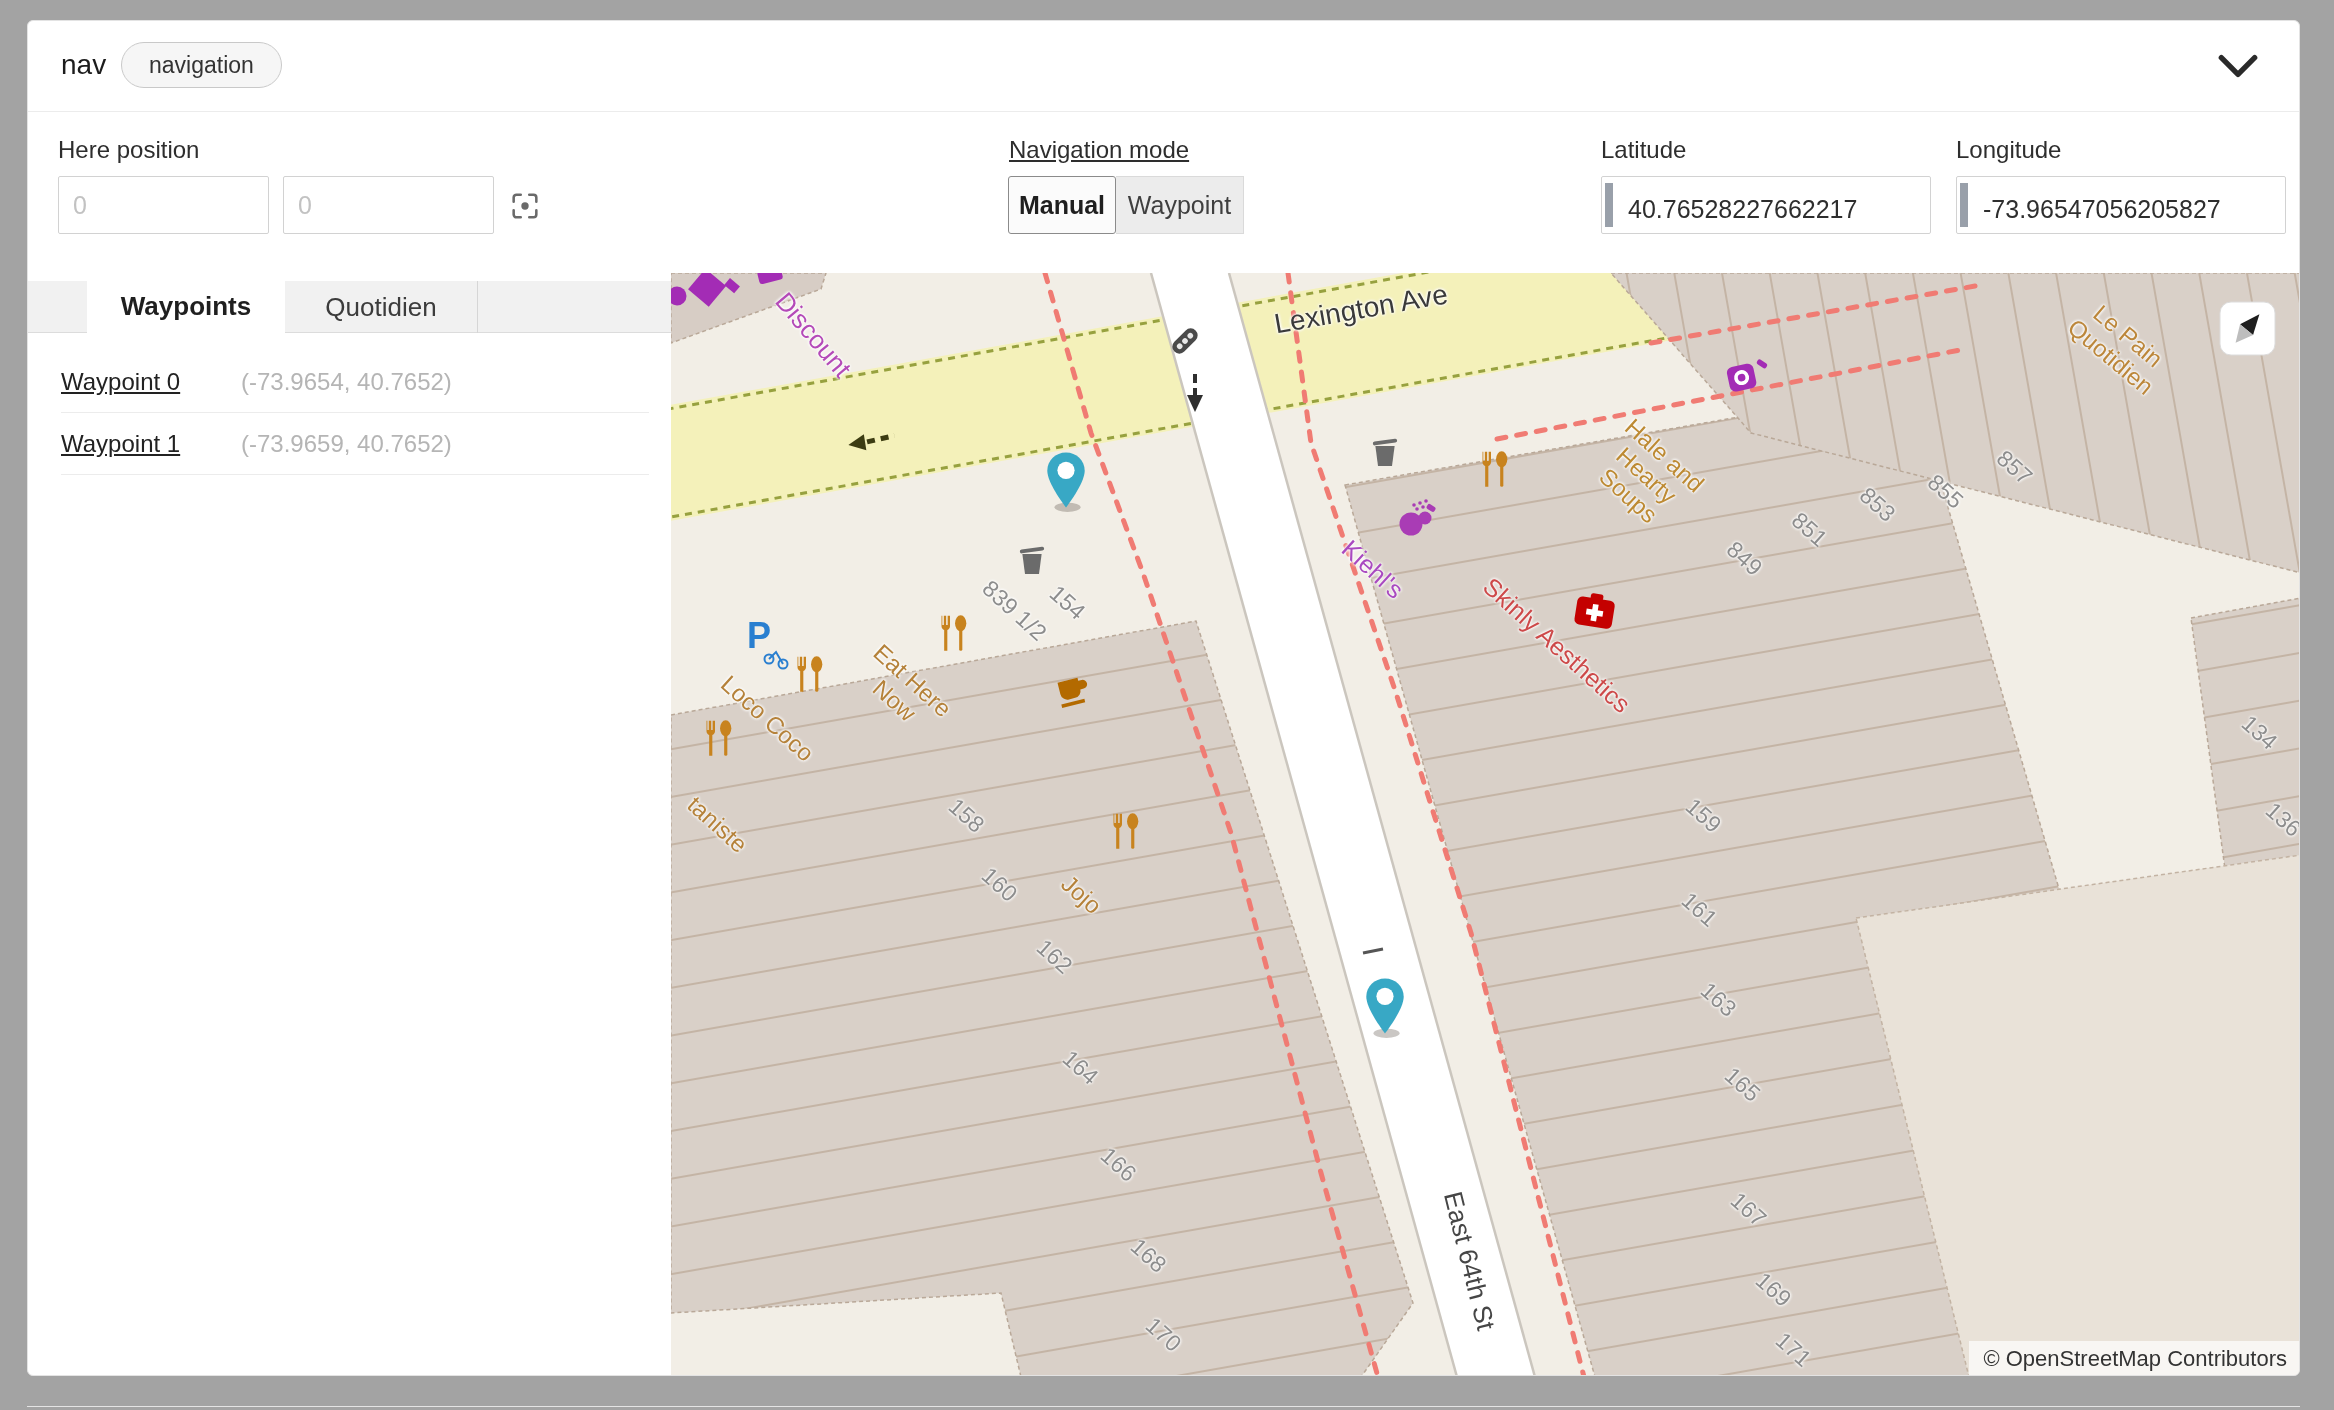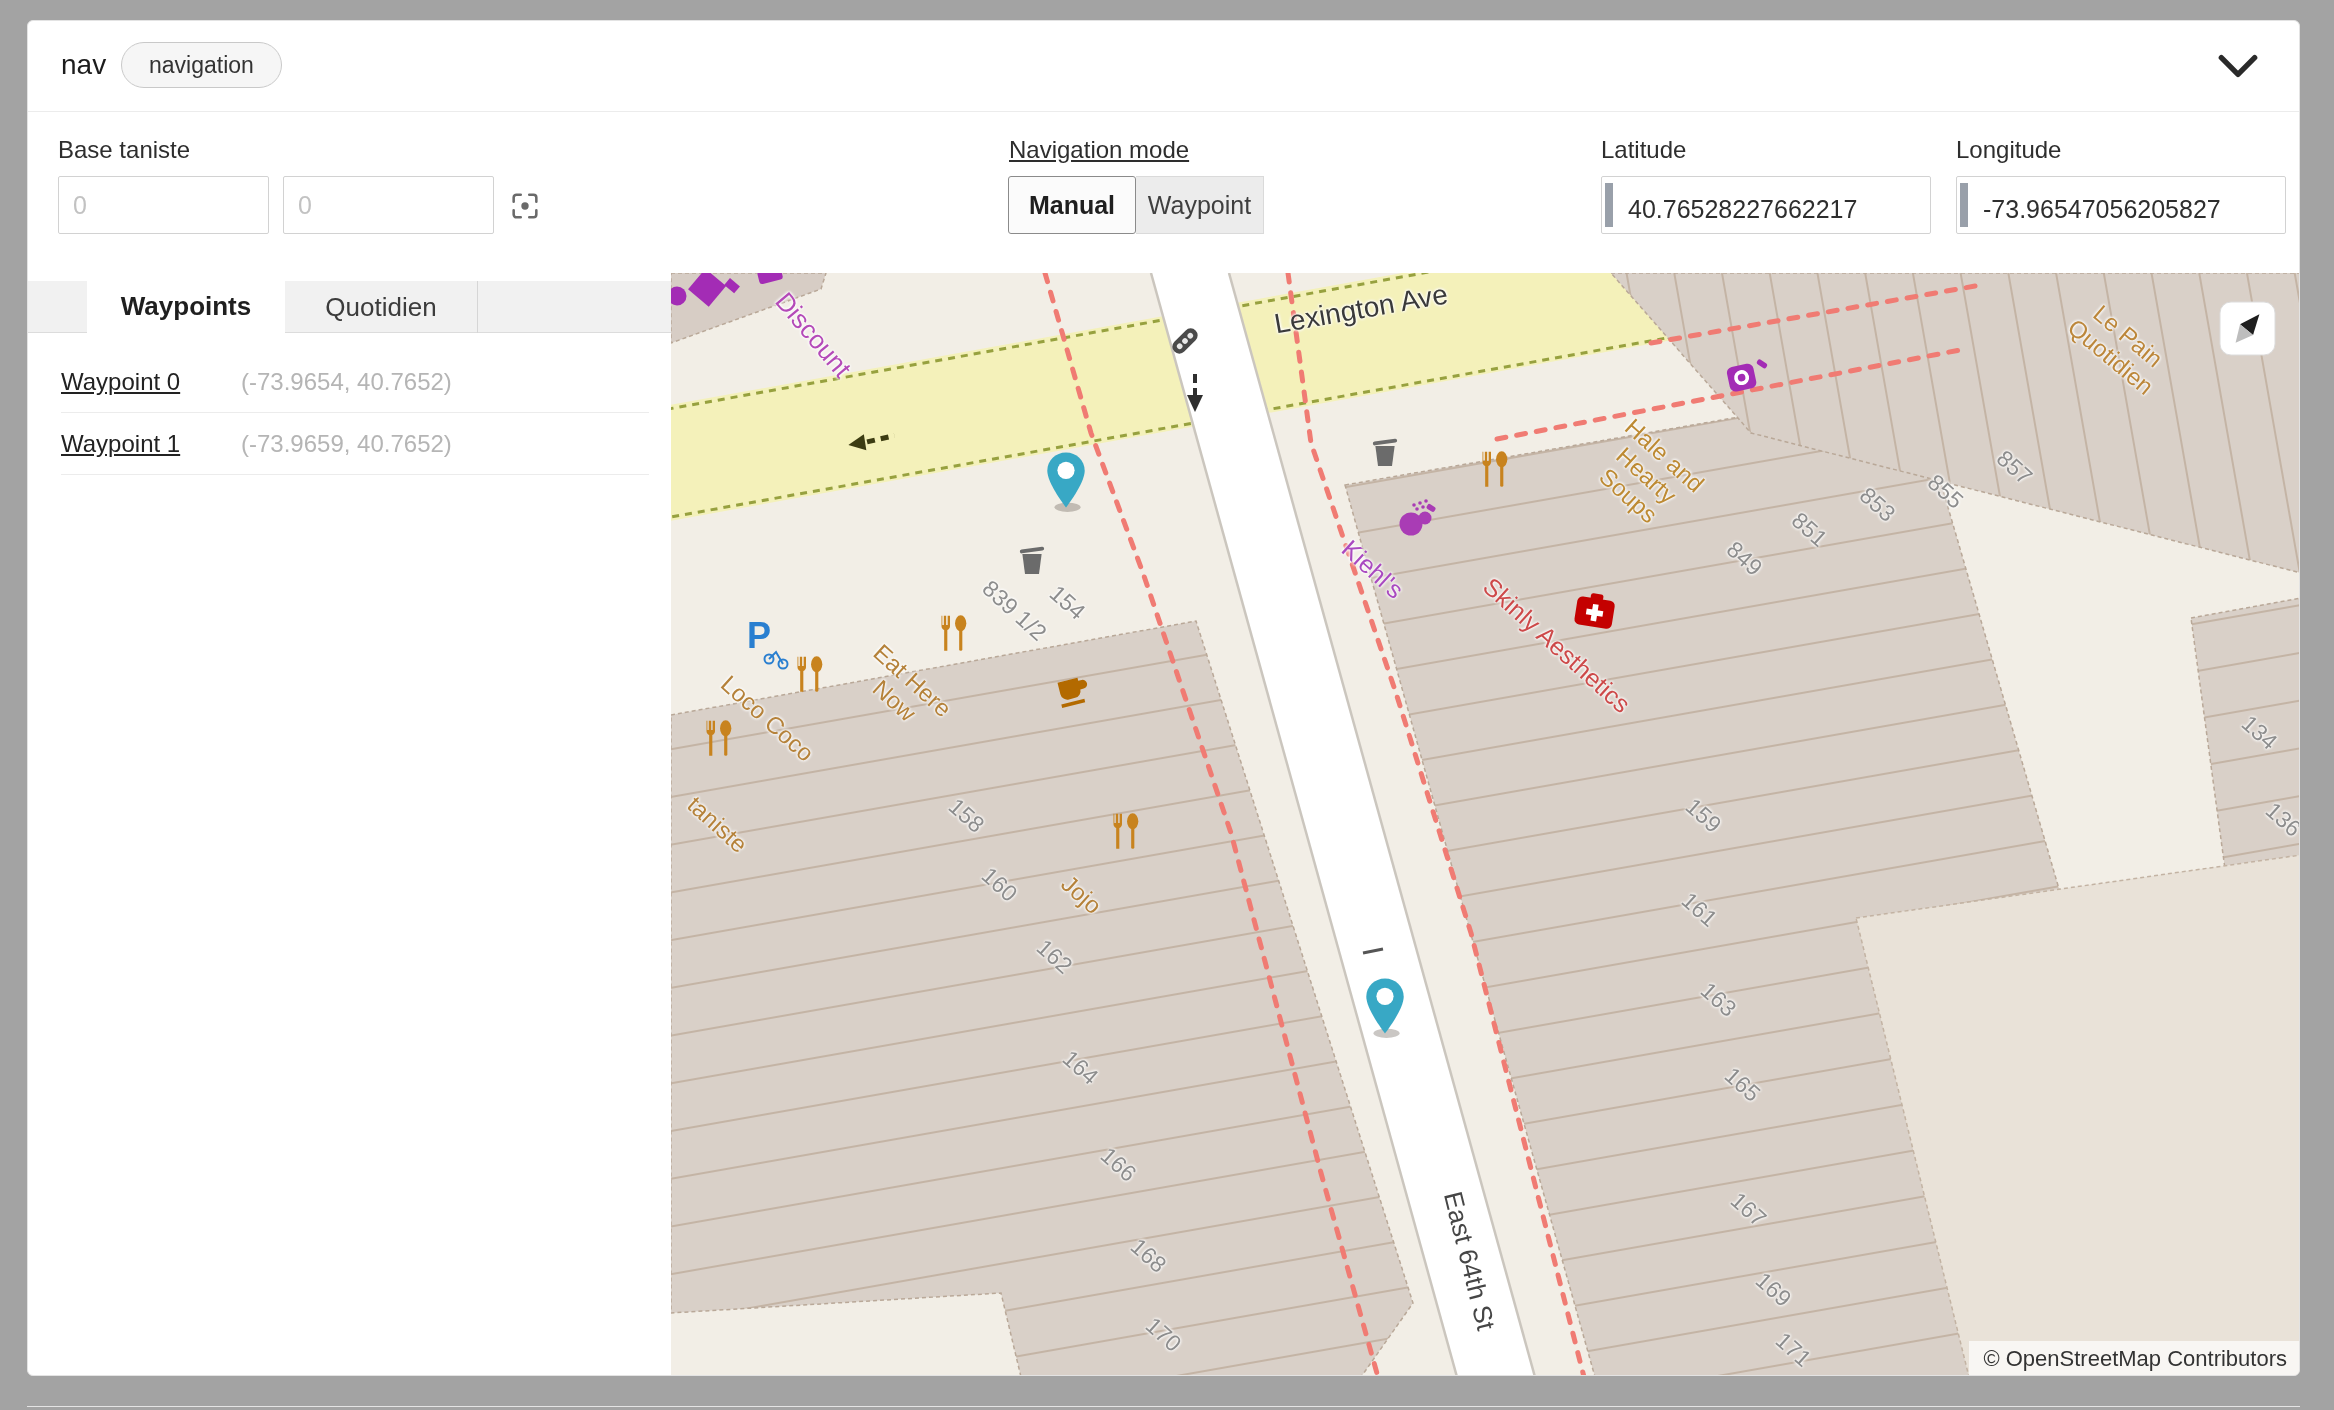--- a/index.html
+++ b/index.html
@@ -13,21 +13,21 @@
   .hdr-chev{position:absolute;left:2190px;top:32px;width:40px;height:28px;cursor:pointer;}
   
   .lbl{position:absolute;font-size:24px;color:#2e2e2e;}
   .inp{position:absolute;height:58px;border:1px solid #d2d2d2;border-radius:2px;background:#fff;box-sizing:border-box;font-size:25px;color:#333;padding:0 14px;font-family:"Liberation Sans",sans-serif;outline:none;}
   .inp::placeholder{color:#c2c2c2;}
   .inp-wrap{position:absolute;height:58px;}
   .inp-wrap input{position:absolute;left:0;top:0;width:100%;height:100%;border:1px solid #d2d2d2;border-radius:2px;box-sizing:border-box;font-size:25px;color:#2e2e2e;padding:8px 14px 0 26px;font-family:"Liberation Sans",sans-serif;outline:none;}
   .inp-bar{position:absolute;left:4px;top:7px;bottom:7px;width:8px;background:#99a0aa;z-index:2;}
   .seg{position:absolute;display:flex;}
   .seg-btn{height:58px;box-sizing:border-box;font-size:25px;display:flex;align-items:center;justify-content:center;cursor:pointer;}
-  .seg-on{width:128px;background:#fbfbfb;border:1.5px solid #8b8b8b;border-radius:3px;font-weight:bold;color:#1f1f1f;z-index:2;}
+  .seg-on{width:108px;background:#fbfbfb;border:1.5px solid #8b8b8b;border-radius:3px;font-weight:bold;color:#1f1f1f;z-index:2;}
   .seg-off{width:128px;background:#ececec;border:1px solid #dadada;border-left:none;color:#3f3f3f;}
   .xhair{position:absolute;cursor:pointer;}
   
   .tabs{position:absolute;left:0;top:260px;width:643px;height:52px;background:#f1f1f1;border-bottom:1px solid #dcdcdc;box-sizing:border-box;display:flex;}
   .tab{height:52px;display:flex;align-items:center;justify-content:center;font-size:26px;color:#3c3c3c;box-sizing:border-box;cursor:pointer;}
   .tab-spacer{width:59px;}
   .tab.active{width:198px;background:#fff;font-weight:bold;color:#1f1f1f;margin-bottom:-1px;border-bottom:1px solid #fff;}
   .tab.idle{width:193px;border-right:1px solid #d6d6d6;}
   .wp-list{position:absolute;left:33px;top:330px;width:588px;}
   .wp-row{height:61px;border-bottom:1px solid #ececec;display:flex;align-items:center;}
@@ -52,21 +52,21 @@
     <div class="hdr">
       <div class="hdr-title">nav</div>
       <div class="hdr-badge">navigation</div>
       <div class="hdr-chev">
         <svg width="40" height="26" viewBox="0 0 24 14">
           <path d="M2 2l10 10L22 2" fill="none" stroke="#2a2a2a" stroke-width="3.2" stroke-linecap="round" stroke-linejoin="round"></path>
         </svg>
       </div>
     </div>
 
-    <div class="lbl" style="left:30px;top:115px;">Base taniste</div>
+    <div class="lbl" style="left:30px;top:115px;">Here position</div>
     <input class="inp" style="left: 30px; top: 155px; width: 211px;" placeholder="0">
     <input class="inp" style="left: 255px; top: 155px; width: 211px;" placeholder="0">
     <div class="xhair" style="left:480px;top:168px;">
       <svg width="34" height="34" viewBox="0 0 24 24">
         <g fill="none" stroke="#6a6a6a" stroke-width="1.8" stroke-linecap="round">
           <path d="M4 9V6a2 2 0 0 1 2-2h3"></path>
             <path d="M15 4h3a2 2 0 0 1 2 2v3"></path>
           <path d="M20 15v3a2 2 0 0 1-2 2h-3"></path>
             <path d="M9 20H6a2 2 0 0 1-2-2v-3"></path>
         </g>

